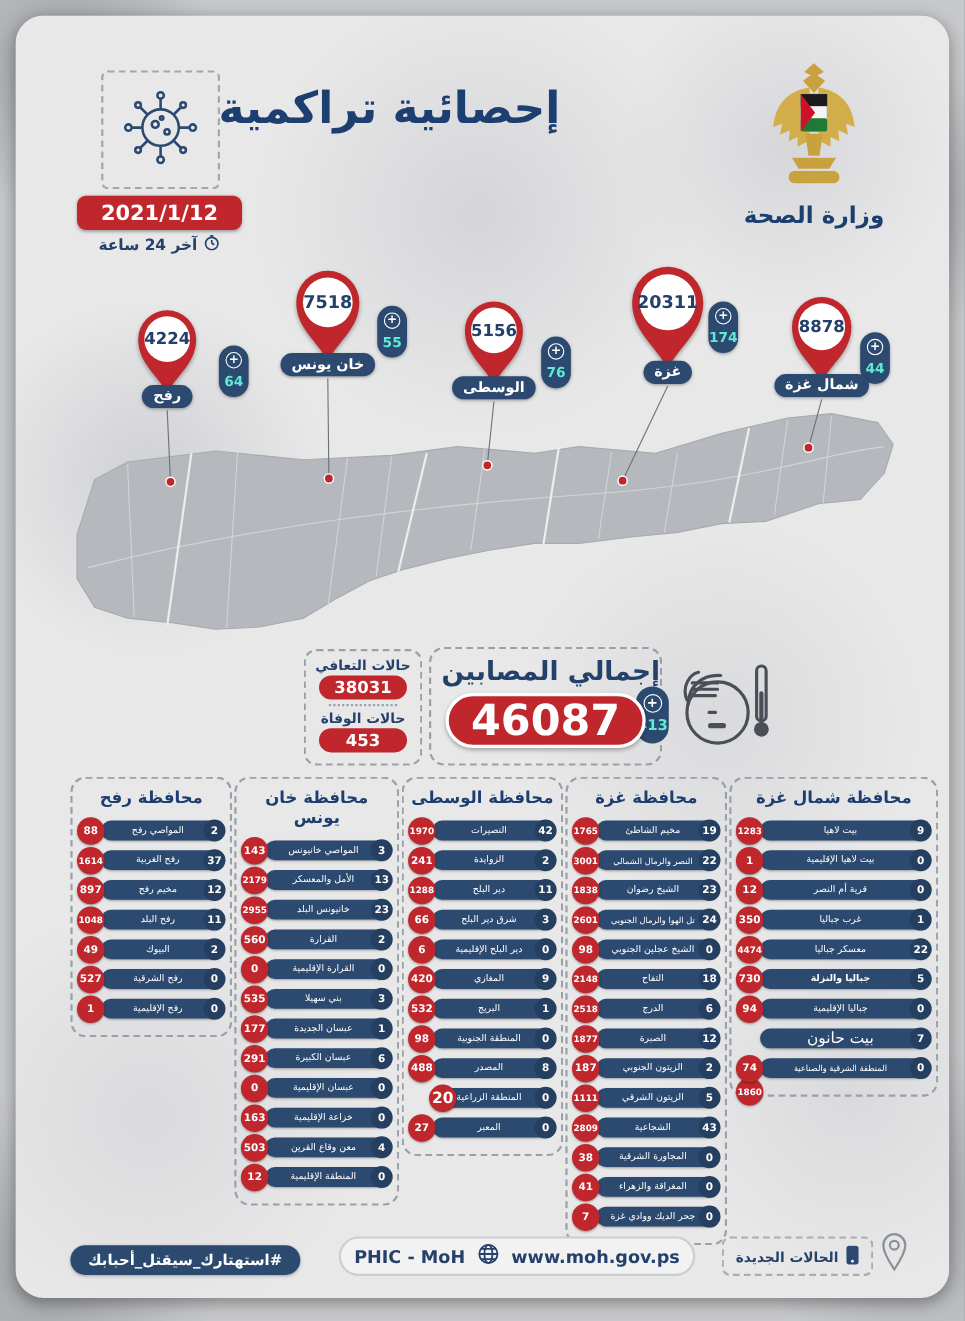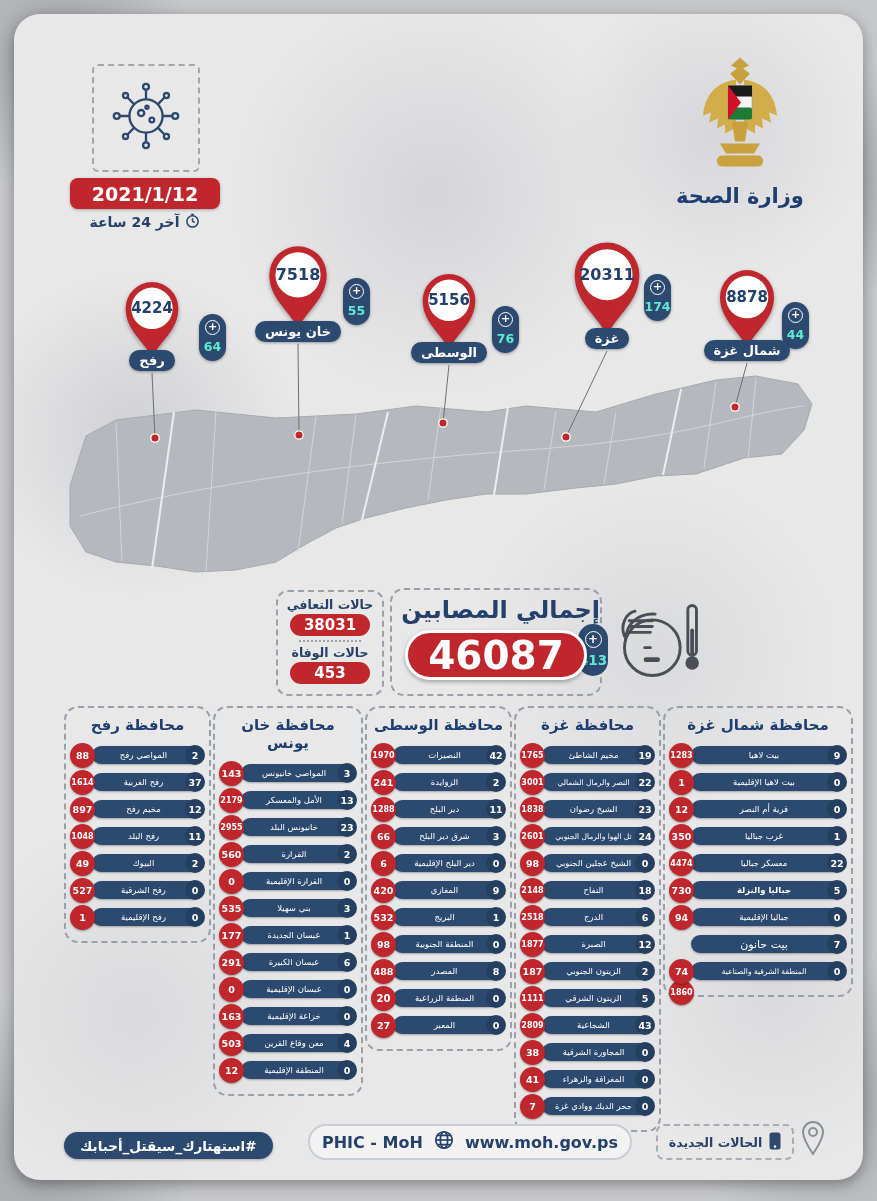--- a/index.html
+++ b/index.html
@@ -146,20 +146,21 @@
       <span>
         <svg width="15" height="15" viewBox="0 0 16 16" fill="none" stroke="#24416b" stroke-width="1.6">
           <circle cx="8" cy="9" r="6"></circle>
             <line x1="8" y1="9" x2="8" y2="5.5"></line>
             <line x1="8" y1="9" x2="10.5" y2="10"></line>
             <line x1="6.5" y1="1.5" x2="9.5" y2="1.5"></line>
         </svg>
       </span>
       <span>آخر 24 ساعة</span>
     </div>
+    <div class="abs main-title">إحصائية تراكمية</div>
     <div class="abs emblem">
       <svg width="100" height="128" viewBox="0 0 100 125">
         <path fill="#c9a23f" d="M50 2l9 8-6 3 7 5-10 11-10-11 7-5-6-3z"></path>
         <path fill="#d3ad4a" d="M46 24C27 27 15 38 13 60l8-3-2 10 9-4-1 10 8-4v9l11-6z"></path>
         <path fill="#d3ad4a" d="M54 24c19 3 31 14 33 36l-8-3 2 10-9-4 1 10-8-4v9l-11-6z"></path>
         <rect x="38" y="30" width="24" height="34" rx="3" fill="#f4f4f4" stroke="#9a9a9a" stroke-width="0.6"></rect>
         <rect x="38" y="30" width="24" height="11" fill="#1b1b1b"></rect>
         <rect x="38" y="52" width="24" height="12" rx="2" fill="#1e7a34"></rect>
         <path d="M38 30l13 17-13 17z" fill="#ce1126"></path>
         <path fill="#c9a23f" d="M42 66h16l-3 20H45z"></path>
@@ -459,21 +460,21 @@
             <span class="row-total" style="font-size: 9.5px;">98</span>
           </div>
           <div class="locrow">
             <span class="row-pill" style="font-size: 8.5px;">المصدر</span>
             <span class="row-new">8</span>
             <span class="row-total" style="font-size: 9.5px;">488</span>
           </div>
           <div class="locrow">
             <span class="row-pill" style="font-size: 8.5px;">المنطقة الزراعية</span>
             <span class="row-new">0</span>
-            <span class="row-total" style="font-size: 10px;">20</span>
+            <span class="row-total" style="font-size: 14px; margin-left: 19px;">20</span>
           </div>
           <div class="locrow">
             <span class="row-pill" style="font-size: 8.5px;">المعبر</span>
             <span class="row-new">0</span>
             <span class="row-total" style="font-size: 9.5px;">27</span>
           </div>
         </div>
         <div class="colbox">
           <div class="colheader">محافظة غزة</div>
           <div class="locrow">
@@ -578,21 +579,21 @@
             <span class="row-pill" style="font-size: 8.5px; font-weight: bold;">جباليا والنزلة</span>
             <span class="row-new">5</span>
             <span class="row-total" style="font-size: 9.5px;">730</span>
           </div>
           <div class="locrow">
             <span class="row-pill" style="font-size: 8.5px;">جباليا الإقليمية</span>
             <span class="row-new">0</span>
             <span class="row-total" style="font-size: 9.5px;">94</span>
           </div>
           <div class="locrow">
-            <span class="row-pill" style="font-size: 11px; text-align: right;">بيت حانون</span>
+            <span class="row-pill" style="font-size: 14px; text-align: right;">بيت حانون</span>
             <span class="row-new">7</span>
             <span class="row-total" style="font-size: 8px; margin-top: 48px;">1860</span>
           </div>
           <div class="locrow">
             <span class="row-pill" style="font-size: 7.5px;">المنطقة الشرقية والصناعية</span>
             <span class="row-new">0</span>
             <span class="row-total" style="font-size: 9.5px;">74</span>
           </div>
         </div>
       </div>

